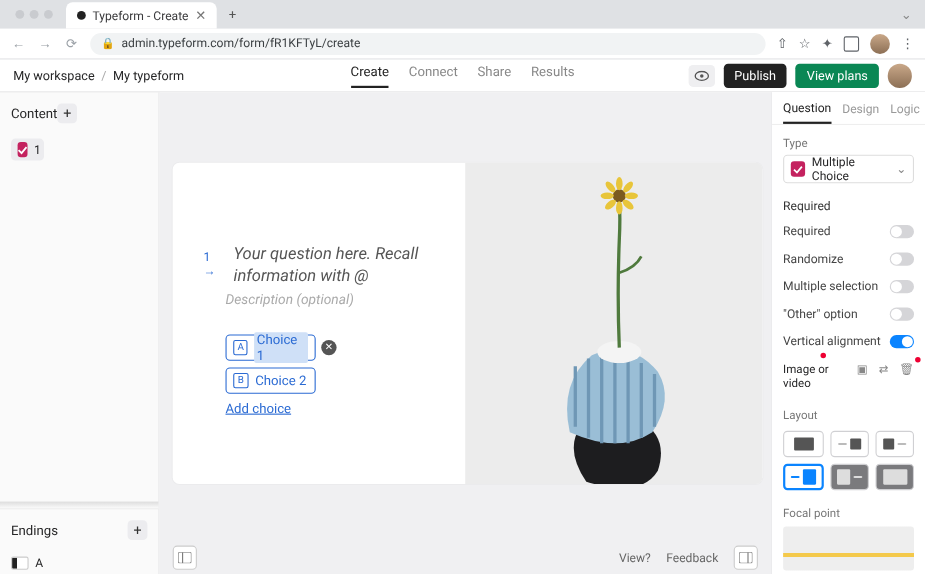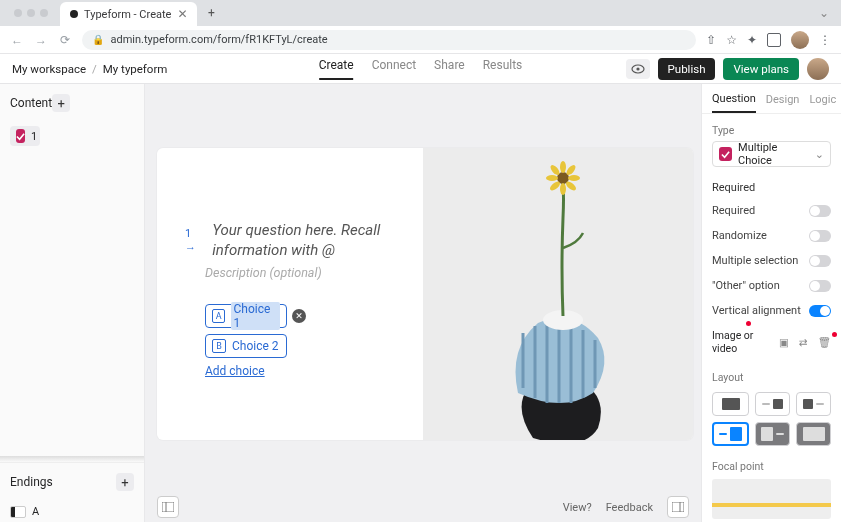--- a/index.html
+++ b/index.html
@@ -82,21 +82,21 @@
 .panel-tabs .pt.active { color:#222; border-bottom:2px solid #222; }
 .p-label { font-size:10.5px; color:#777; padding: 10px 10px 4px; }
 .type-select { margin: 0 10px; border:1px solid #ddd; border-radius:4px; height:26px; display:flex; align-items:center; gap:6px; padding: 0 6px; font-size:11px; }
 .type-select .chev { margin-left:auto; color:#888; }
 .p-section { font-size:11px; color:#333; padding: 14px 10px 4px; }
 .setting-row { display:flex; align-items:flex-end; justify-content:space-between; padding: 6px 10px; font-size:11px; color:#444; }
 .toggle { width:22px; height:12px; background:#d5d5d8; border-radius:6px; position:relative; }
 .toggle::after { content:''; position:absolute; left:1px; top:1px; width:10px;height:10px; background:#fff; border-radius:50%; }
 .toggle.on { background:#0a84ff; }
 .toggle.on::after { left:auto; right:1px; }
-.media-row { display:flex; align-items:center; justify-content:space-between; padding: 6px 10px; font-size:10.5px; position:relative; }
+.media-row { display:flex; align-items:flex-start; justify-content:space-between; padding: 6px 10px; font-size:10.5px; position:relative; }
 .media-icons { display:flex; gap:10px; color:#888; }
 .red-dot { width:5px;height:5px; background:#e03; border-radius:50%; position:absolute; }
 .layout-grid { display:grid; grid-template-columns: repeat(3, 1fr); gap:6px; padding: 4px 10px; }
 .lay { height:24px; border:1px solid #d0d0d3; border-radius:4px; display:flex; align-items:center; justify-content:center; gap:3px; padding:0 5px; background:#fff; }
 .lay.active { border:2px solid #0a84ff; }
 .lay.dark { background:#7a7a7d; }
 .lay .bar { background:#bbb; border-radius:1px; }
 .lay .sq { background:#555; border-radius:1px; }
 .lay.dark .bar { background:#ddd; }
 .lay.dark .sq { background:#ddd; }

